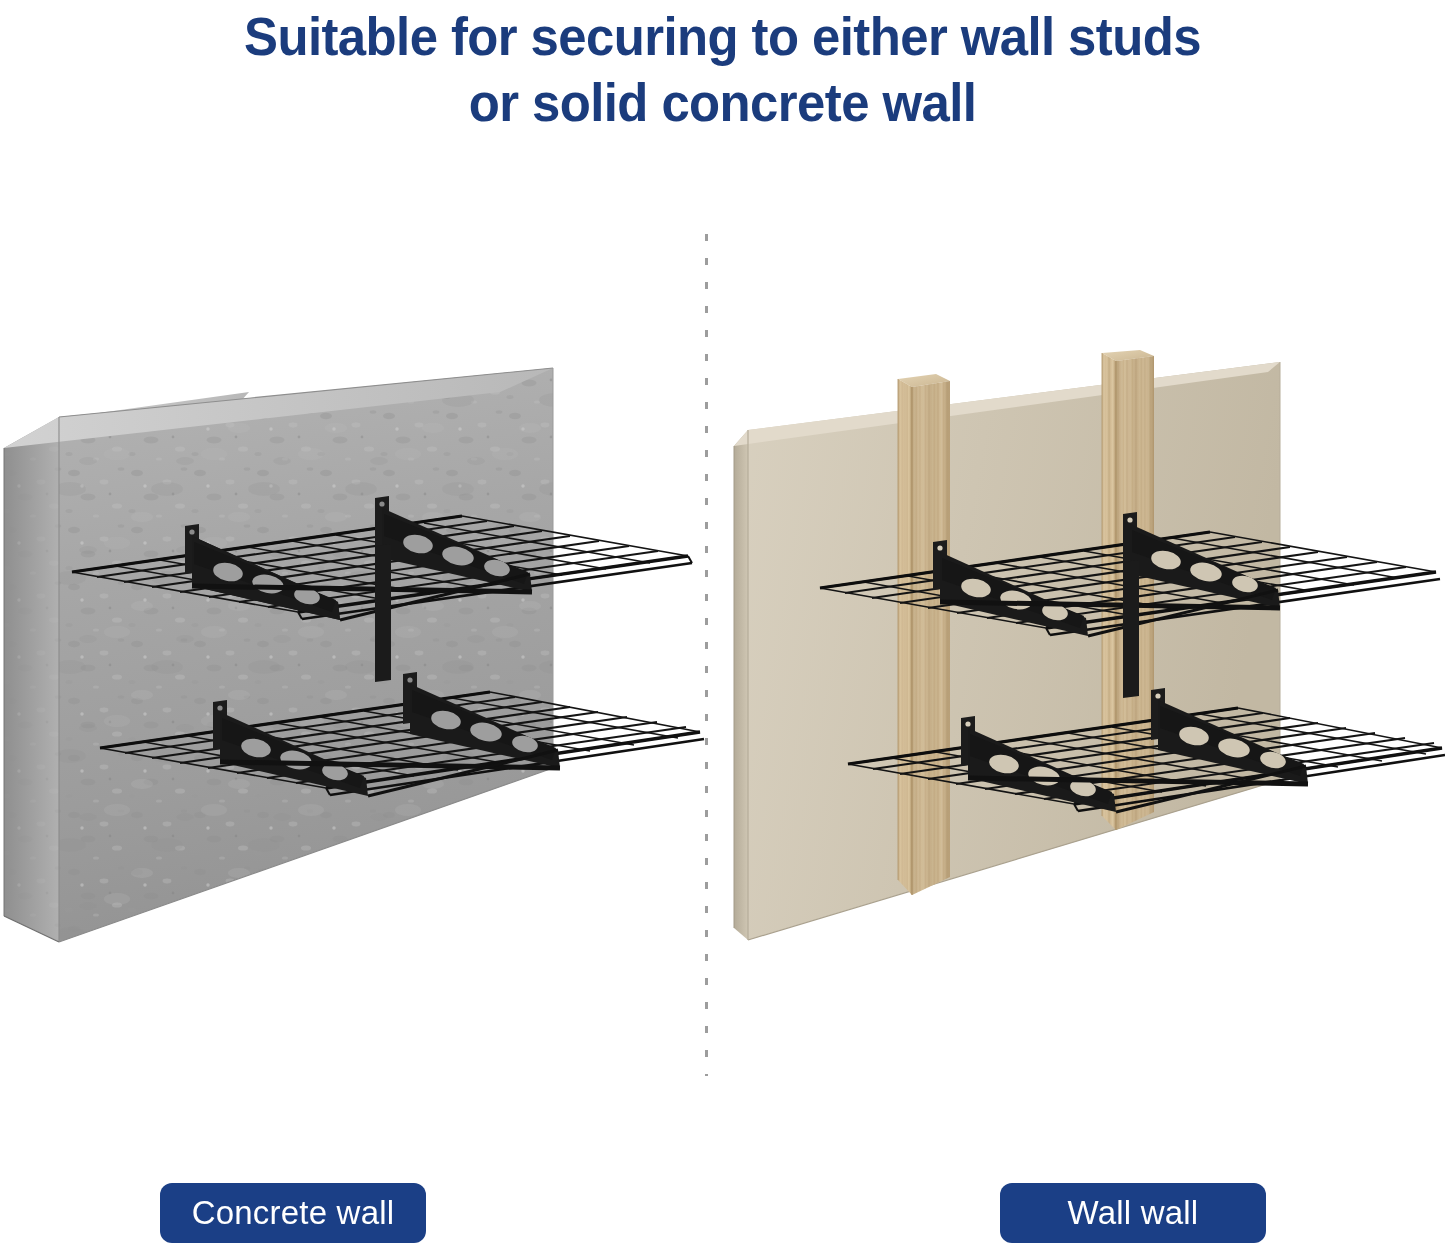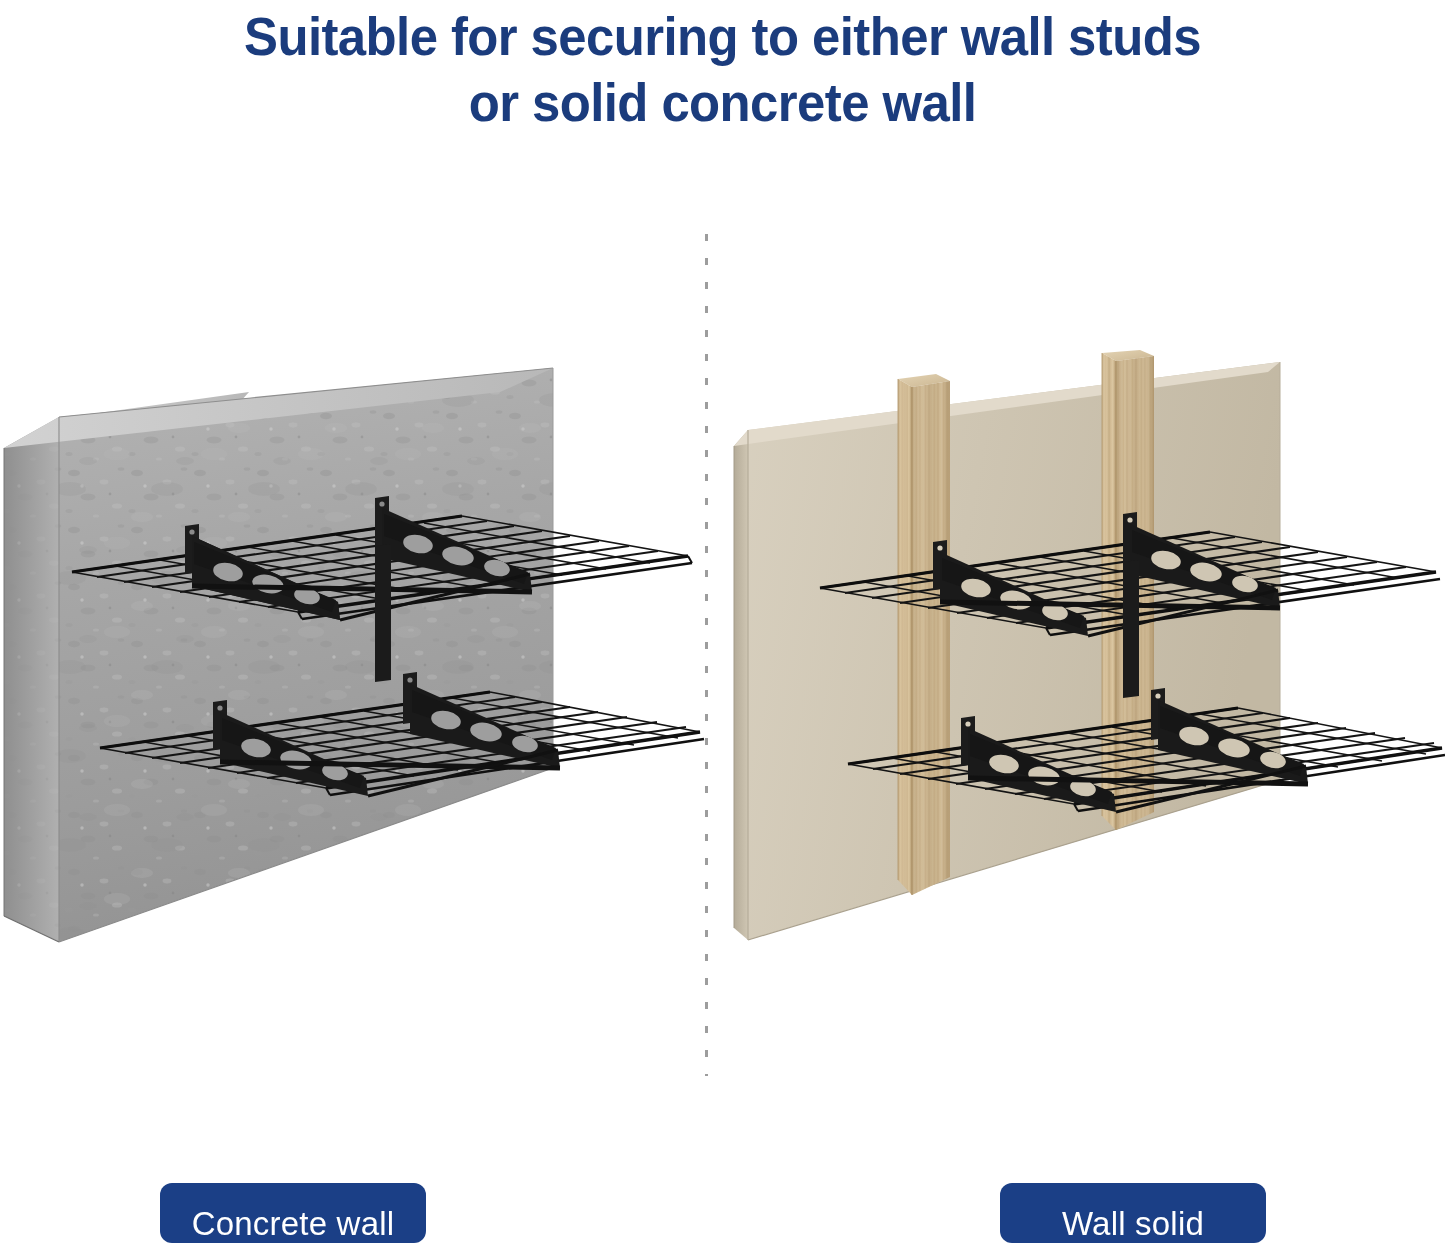--- a/index.html
+++ b/index.html
@@ -45,21 +45,21 @@
   .panel.right{left:720px;width:725px;height:660px;}
   .panel svg{display:block;}
 
   
   .pill{
     position:absolute;
     height:60px;
     border-radius:12px;
     background:#1b3f86;
     color:#ffffff;
-    display:flex;align-items:flex-end;justify-content:center;
+    display:flex;align-items:center;justify-content:center;
     font-size:33px;
     font-weight:400;
     letter-spacing:0.2px;
     font-family:"Liberation Sans", sans-serif;
     box-sizing:border-box;
     padding:0 14px;
   }
   .pill.left{left:160px;top:1183px;width:266px;}
   .pill.right{left:1000px;top:1183px;width:266px;}
 </style>
@@ -461,16 +461,16 @@
         <polygon points="403,212 419,210 419,346 403,348" fill="#1b1b1b"></polygon>
       </g>
     </svg>
   </div>
 
   <div class="pill left">
     <span>Concrete wall</span>
   </div>
 
   <div class="pill right">
-    <span>Wall solid</span>
+    <span>Wall wall</span>
   </div>
 
 </div>
 
 </body></html>

